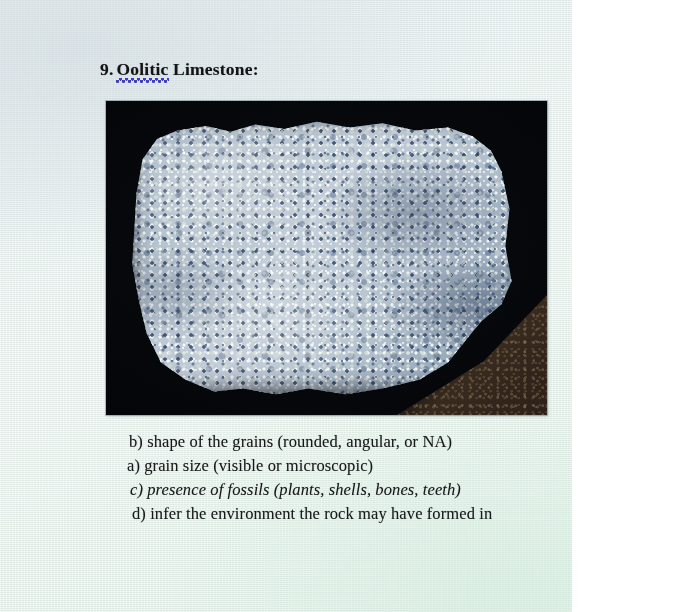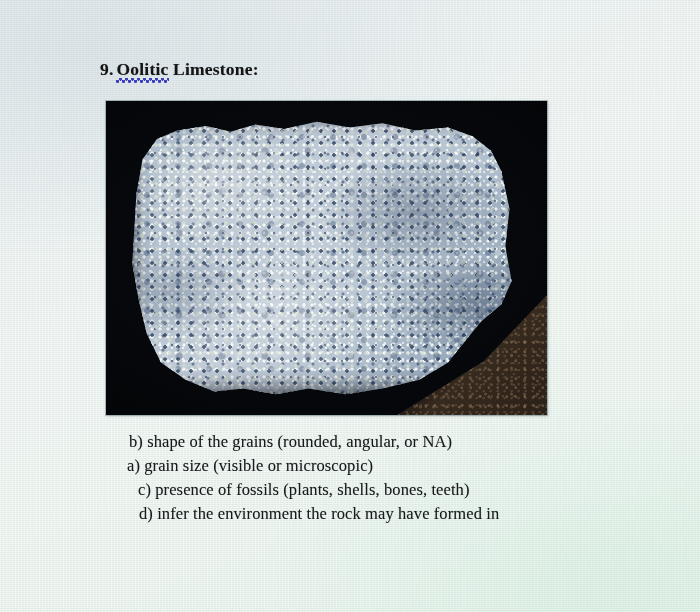--- a/index.html
+++ b/index.html
@@ -9,21 +9,21 @@
   body {
     width: 700px;
     height: 612px;
     overflow: hidden;
     font-family: "Liberation Serif", "DejaVu Serif", serif;
   }
 
   
   #page {
     position: relative;
-    width: 700px;
+    width: 572px;
     height: 612px;
     background:
       linear-gradient(160deg,
         #e6ecee 0%,
         #e9eff0 18%,
         #eef3f1 38%,
         #eef5f0 58%,
         #e9f3ec 78%,
         #e4f1e8 100%);
     overflow: hidden;
@@ -225,22 +225,22 @@
     z-index: 5;
     color: #17191a;
     font-size: 16.5px;
     line-height: 24px;
     letter-spacing: 0.1px;
     white-space: nowrap;
     text-shadow: 0 0 0.8px rgba(35,40,40,0.30);
   }
   #questions .qline { display: block; }
   #questions .qline:nth-child(2) { margin-left: -2px; }
-  #questions .qline:nth-child(3) { margin-left: 9px; }
-  #questions .qline:nth-child(4) { margin-left: 10px; text-align: center; }
+  #questions .qline:nth-child(3) { margin-left: 1px; font-style: italic; }
+  #questions .qline:nth-child(4) { margin-left: 3px; text-align: center; }
 </style>
 </head>
 <body>
 
 <div id="page">
 
   <div id="title">
     <span class="num">9.</span><span class="misspelled"><span>Oolitic</span><span class="squiggle"></span></span><span> Limestone:</span>
   </div>
 

